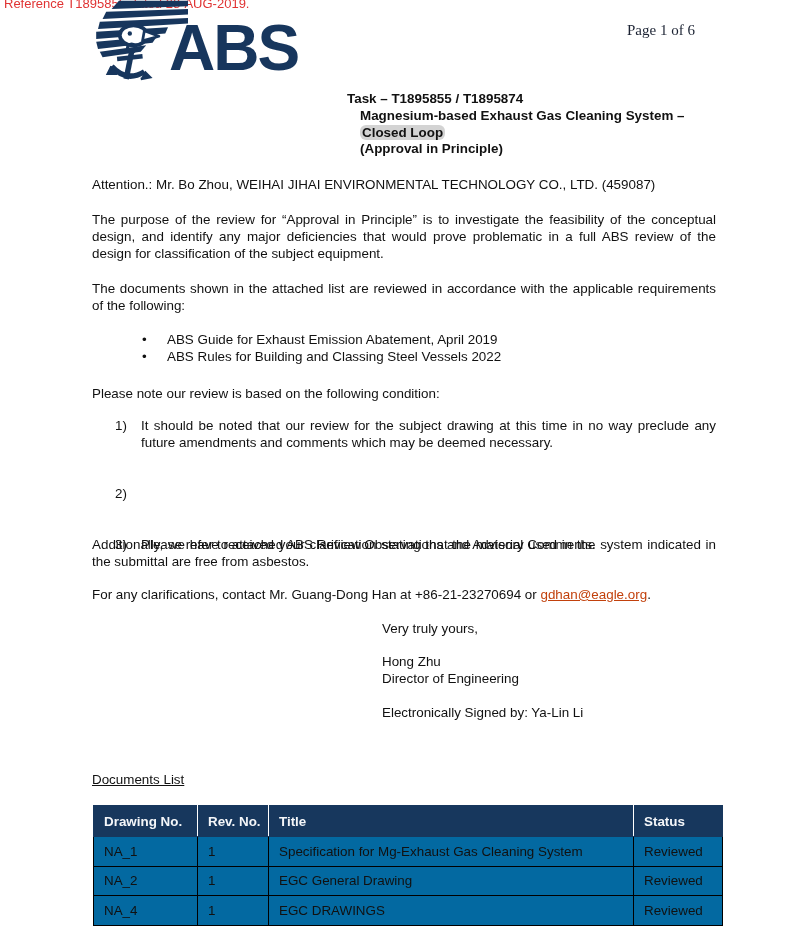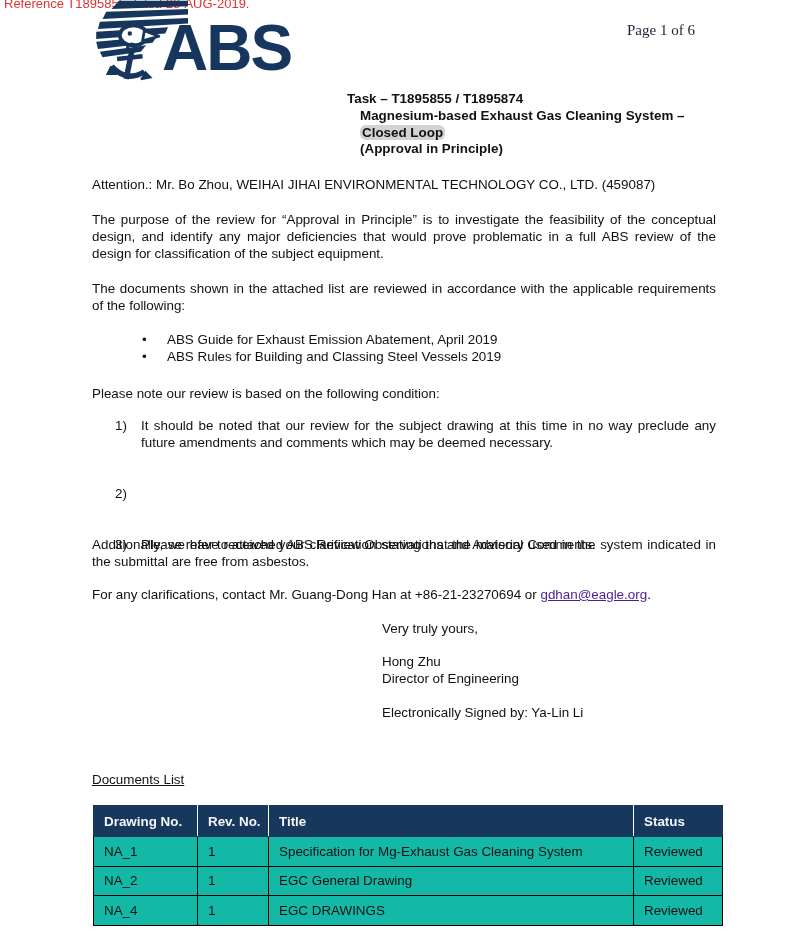--- a/index.html
+++ b/index.html
@@ -20,21 +20,21 @@
     font-size: 13px;
     color: #e03333;
     white-space: nowrap;
     z-index: 1;
   }
   .logo { position: absolute; top: 0; left: 88px; z-index: 2; width: 230px; height: 88px; }
   .logo svg { position: absolute; top: 0; left: 0; }
   .logo-word {
     position: absolute;
     top: 16px;
-    left: 74px;
+    left: 81px;
     font-size: 64px;
     font-weight: bold;
     letter-spacing: -2px;
     color: #17365d;
     line-height: 1;
   }
   .page-num {
     position: absolute;
     top: 22px;
     left: 627px;
@@ -59,21 +59,21 @@
     width: 624px;
     font-size: 13.4px;
     line-height: 17.2px;
     color: #111111;
   }
   .just { text-align: justify; }
   .bullet-row { position: relative; padding-left: 75px; }
   .bullet-row .marker { position: absolute; left: 50px; top: 0; }
   .num-item { position: relative; padding-left: 49px; text-align: justify; }
   .num-item .marker { position: absolute; left: 23px; top: 0; }
-  a.email { color: #4c1d95; }
+  a.email { color: #c2410c; }
   .sig {
     position: absolute;
     left: 382px;
     font-size: 13.4px;
     line-height: 17.2px;
     color: #111111;
   }
   .docs-heading {
     position: absolute;
     top: 772px;
@@ -104,21 +104,21 @@
     padding: 0 0 0 10px;
     border: 1px solid #17375d;
     border-right: 1px solid #ffffff;
   }
   table.docs th:last-child { border-right: 1px solid #17375d; }
   table.docs td {
     border: 1px solid #000000;
     height: 29.5px;
     padding: 0 0 0 10px;
     color: #111111;
-    background: #14b8a6;
+    background: #0369a1;
   }
 </style>
 </head>
 <body>
 
 <div class="page">
 
   <div class="ref-line">Reference T1895855 dated 28-AUG-2019.</div>
 
   <div class="logo">
@@ -163,21 +163,21 @@
 
   <div class="body-block just" style="top:280px;">The documents shown in the attached list are reviewed in accordance with the applicable requirements of the following:</div>
 
   <div class="body-block" style="top:331px;">
     <div class="bullet-row">
       <span class="marker">•</span>
       <span>ABS Guide for Exhaust Emission Abatement, April 2019</span>
     </div>
     <div class="bullet-row">
       <span class="marker">•</span>
-      <span>ABS Rules for Building and Classing Steel Vessels 2019</span>
+      <span>ABS Rules for Building and Classing Steel Vessels 2022</span>
     </div>
   </div>
 
   <div class="body-block" style="top:385px;">Please note our review is based on the following condition:</div>
 
   <div class="body-block num-item" style="top:417px;">
     <span class="marker">1)</span>
     <span>It should be noted that our review for the subject drawing at this time in no way preclude any future amendments and comments which may be deemed necessary.</span>
   </div>
   <div class="body-block num-item" style="top:451px;">

